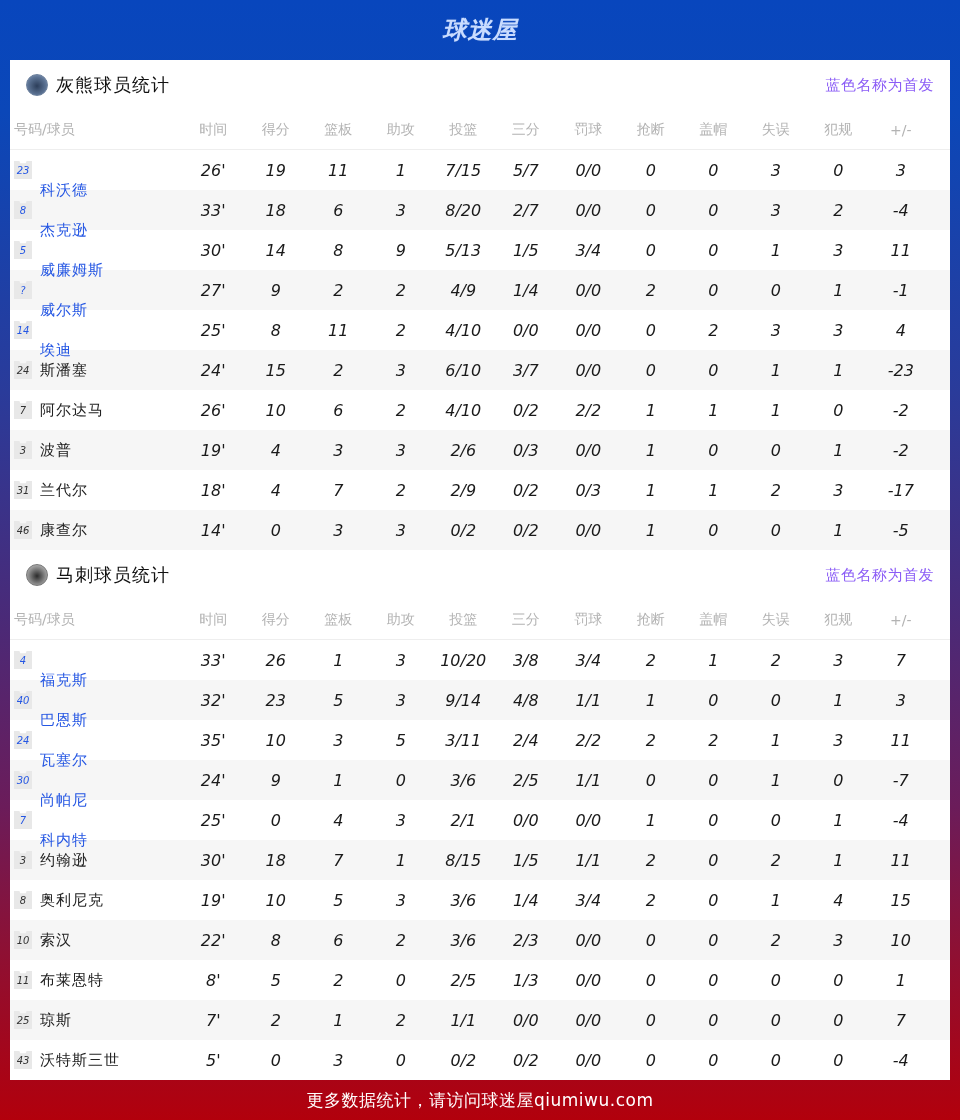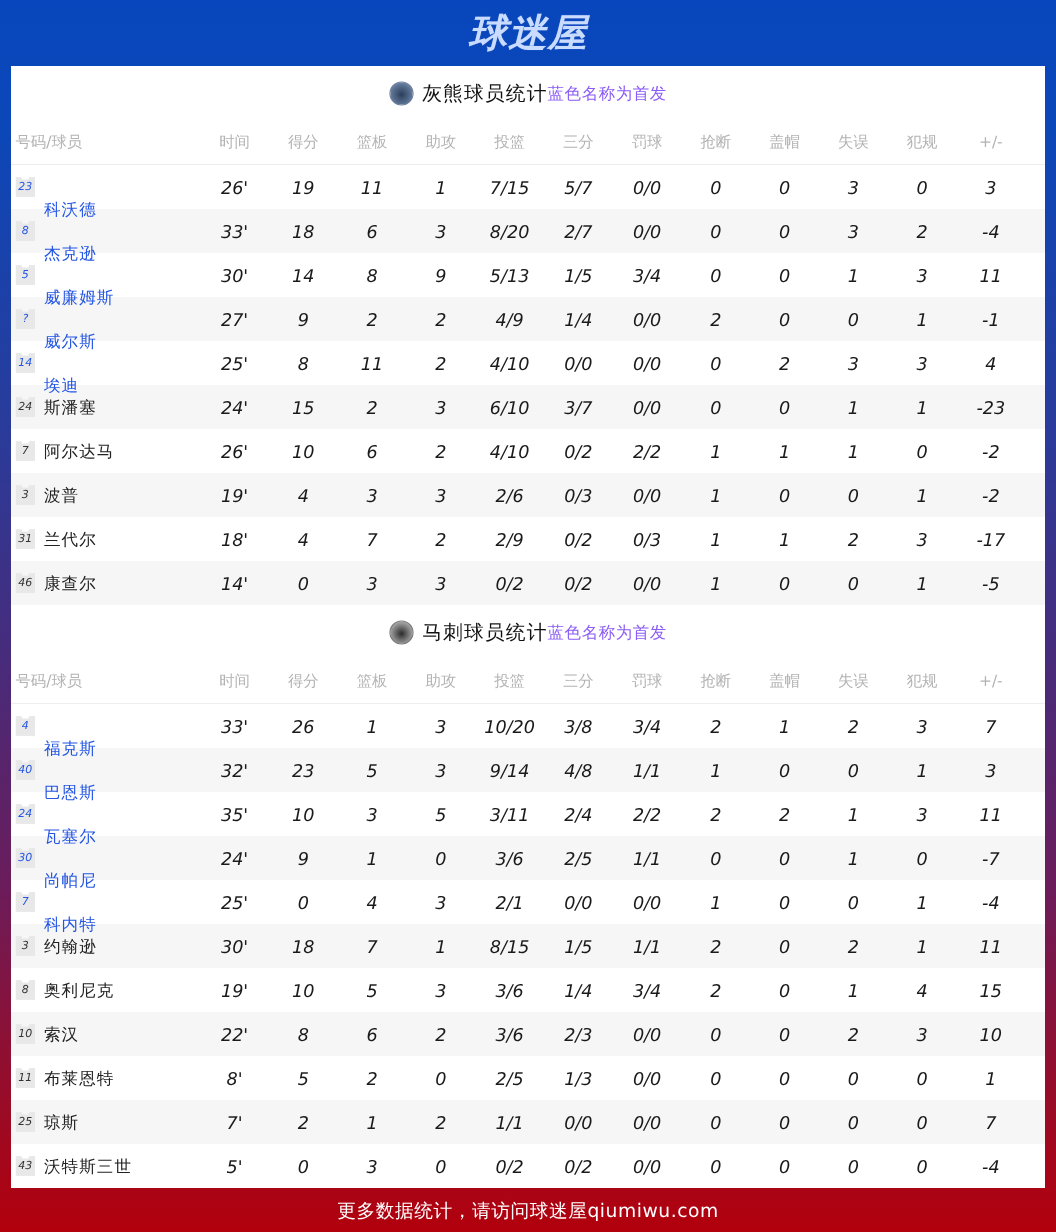--- a/index.html
+++ b/index.html
@@ -7,30 +7,30 @@
   body {
     font-family: "DejaVu Sans", "Liberation Sans", sans-serif;
     background: linear-gradient(180deg, #0846bd 0%, #0b47b8 10%, #2a3b9a 35%, #4a2a78 55%, #6b1c5a 72%, #8e1033 85%, #b2000c 100%);
     position: relative;
   }
   .topbar {
     position: absolute; left: 0; top: 0; width: 960px; height: 60px;
     display: flex; align-items: center; justify-content: center;
   }
   .logo {
-    font-size: 35px; font-weight: bold; color: #c9dcff; letter-spacing: 1px;
+    font-size: 24px; font-weight: bold; color: #c9dcff; letter-spacing: 1px;
     font-style: italic;
     text-shadow: 0 0 1px rgba(255,255,255,0.3);
   }
   .card {
     position: absolute; left: 10px; top: 60px; width: 940px; height: 1020px;
     background: #ffffff;
   }
   .section-head {
-    height: 50px; display: flex; align-items: center; justify-content: center;
+    height: 50px; display: flex; align-items: center; justify-content: space-between;
     padding: 0 16px 0 16px;
   }
   .team-title { display: flex; align-items: center; }
   .team-logo {
     width: 22px; height: 22px; border-radius: 50%; margin-right: 8px;
     display: flex; align-items: center; justify-content: center;
     font-size: 6px; font-weight: bold; color: #fff; overflow: hidden;
   }
   .team-logo.grizz { background: radial-gradient(circle at 50% 55%, #2c3e5a 0%, #5c7394 60%, #93a7c3 100%); border: 1px solid #6b7f9c; }
   .team-logo.spurs { background: radial-gradient(circle at 50% 55%, #2b2b2b 0%, #8a8a8a 55%, #d3d3d3 100%); border: 1px solid #777; }

